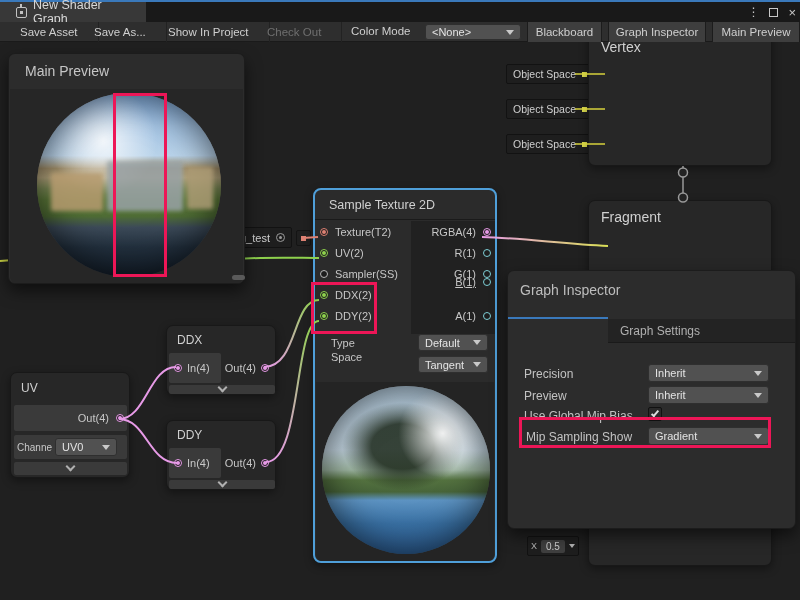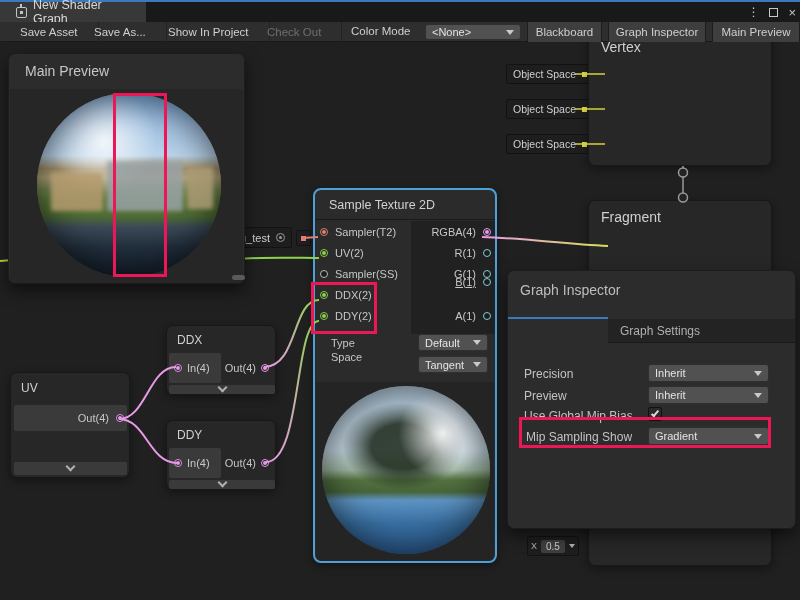--- a/index.html
+++ b/index.html
@@ -179,21 +179,21 @@
   <div class="node" id="sample-node" style="left:313px;top:188px;width:184px;height:375px;">
     <div style="position:absolute;left:0;top:0;right:0;height:30px;border-bottom:1px solid #1a1a1a;">
       <div class="node-title" style="position:absolute;left:14px;top:8px;font-size:12.5px;">Sample Texture 2D</div>
     </div>
     <div id="sample-outcol" style="left:96px;top:31px;width:84px;height:113px;"></div>
 
     <div class="iorow" style="left:6px;top:221px;width:168px;height:17px;"></div>
 
     <div class="iorow" style="left:5px;top:33px;height:17px;">
       <span class="port filled salmon"></span>
-      <span>Sampler(T2)</span>
+      <span>Texture(T2)</span>
     </div>
     <div class="iorow" style="left:5px;top:54px;height:17px;">
       <span class="port filled green"></span>
       <span>UV(2)</span>
     </div>
     <div class="iorow" style="left:5px;top:75px;height:17px;">
       <span class="port grayp"></span>
       <span>Sampler(SS)</span>
     </div>
     <div class="iorow" style="left:5px;top:96px;height:17px;">
@@ -241,20 +241,27 @@
          border-bottom-left-radius:6px;border-bottom-right-radius:6px;">
       <div class="sphere" id="st-sphere" style="left:6px;top:4px;width:168px;height:168px;"></div>
     </div>
   </div>
 
   <div class="node" style="left:10px;top:372px;width:120px;height:106px;">
     <div class="node-title" style="position:absolute;left:10px;top:8px;font-size:12px;">UV</div>
     <div class="row" style="left:3px;top:32px;width:113px;height:26px;justify-content:flex-end;padding-right:3px;">
       <span>Out(4)</span>
       <span class="port filled pink"></span>
+    </div>
+    <div class="row" style="left:3px;top:62px;width:113px;height:24px;font-size:10px;gap:3px;padding:0 3px;">
+      <span>Channe</span>
+      <span class="dd" style="width:62px;height:18px;">
+        <span>UV0</span>
+        <span class="arr"></span>
+      </span>
     </div>
     <div class="row" style="left:3px;top:89px;width:113px;height:13px;justify-content:center;">
       <span class="chev"></span>
     </div>
   </div>
 
   <div class="node" style="left:166px;top:325px;width:110px;height:70px;">
     <div class="node-title" style="position:absolute;left:10px;top:7px;font-size:12px;">DDX</div>
     <div class="row" style="left:2px;top:27px;width:52px;height:30px;gap:5px;padding:0 5px;">
       <span class="port filled pink"></span>

